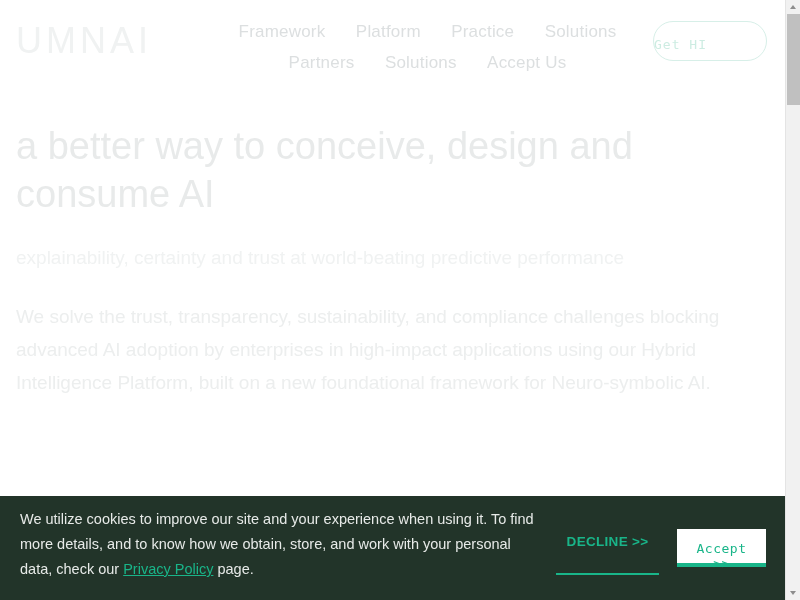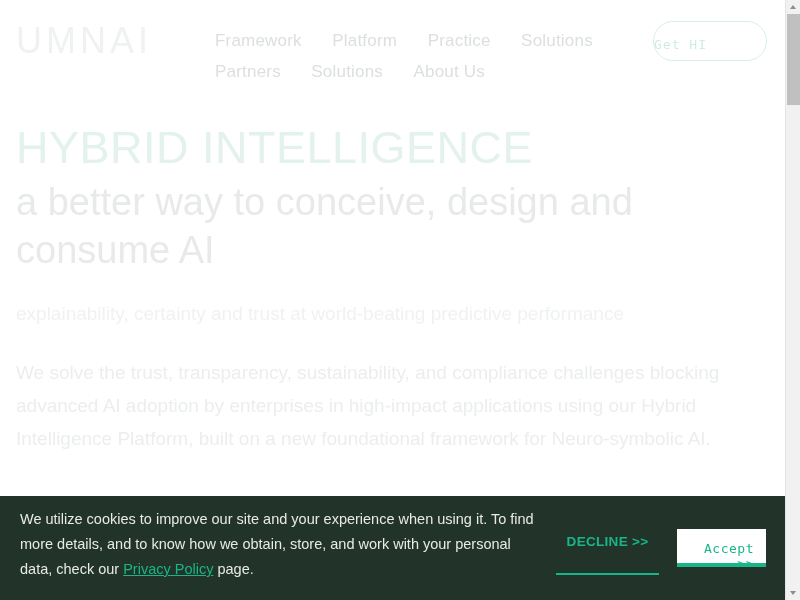--- a/index.html
+++ b/index.html
@@ -44,23 +44,23 @@
     color: #f0f2f2;
     font-weight: 400;
     line-height: 44px;
     white-space: nowrap;
     font-family: "Liberation Sans", sans-serif;
   }
 
   #main-nav {
     position: absolute;
     left: 215px;
-    top: 25px;
+    top: 16px;
     width: 425px;
-    text-align: left;
+    text-align: center;
   }
   .nav-row {
     display: block;
     white-space: nowrap;
     line-height: 31px;
   }
   .nav-link {
     display: inline-block;
     font-size: 17px;
     color: #dcdfe0;
@@ -181,21 +181,21 @@
     top: 529px;
     width: 89px;
     height: 38px;
     background: #ffffff;
     border: none;
     border-bottom: 4px solid #19b589;
     color: #19b589;
     font-family: "DejaVu Sans Mono", monospace;
     font-size: 13px;
     letter-spacing: 0.5px;
-    text-align: right;
+    text-align: center;
     cursor: pointer;
     box-sizing: border-box;
     padding: 12px;
   }
 
   
   #scrollbar {
     position: absolute;
     left: 785px;
     top: 0;
@@ -252,30 +252,29 @@
     <nav id="main-nav">
       <div class="nav-row">
         <a class="nav-link" href="#">Framework</a>
         <a class="nav-link" href="#">Platform</a>
         <a class="nav-link" href="#">Practice</a>
         <a class="nav-link" href="#">Solutions</a>
       </div>
       <div class="nav-row">
         <a class="nav-link" href="#">Partners</a>
         <a class="nav-link" href="#">Solutions</a>
-        <a class="nav-link" href="#">About Us</a>
+        <a class="nav-link" href="#">Accept Us</a>
       </div>
     </nav>
 
     <button id="get-hi-button">Get HI</button>
 
   </header>
 
   <section id="hero">
-    <h1 id="hero-title">HYBRID INTELLIGENCE</h1>
     <h2 id="hero-subtitle">a better way to conceive, design and consume AI</h2>
     <p id="hero-tagline">explainability, certainty and trust at world-beating predictive performance</p>
     <p id="hero-paragraph">We solve the trust, transparency, sustainability, and compliance challenges blocking advanced AI adoption by enterprises in high-impact applications using our Hybrid Intelligence Platform, built on a new foundational framework for Neuro-symbolic AI.</p>
   </section>
 
   <div id="cookie-banner">
     <div id="cookie-text">
       <span>We utilize cookies to improve our site and your experience when using it. To find more details, and to know how we obtain, store, and work with your personal data, check our </span><a id="privacy-policy-link" href="#">Privacy Policy</a><span> page.</span>
     </div>
   </div>

